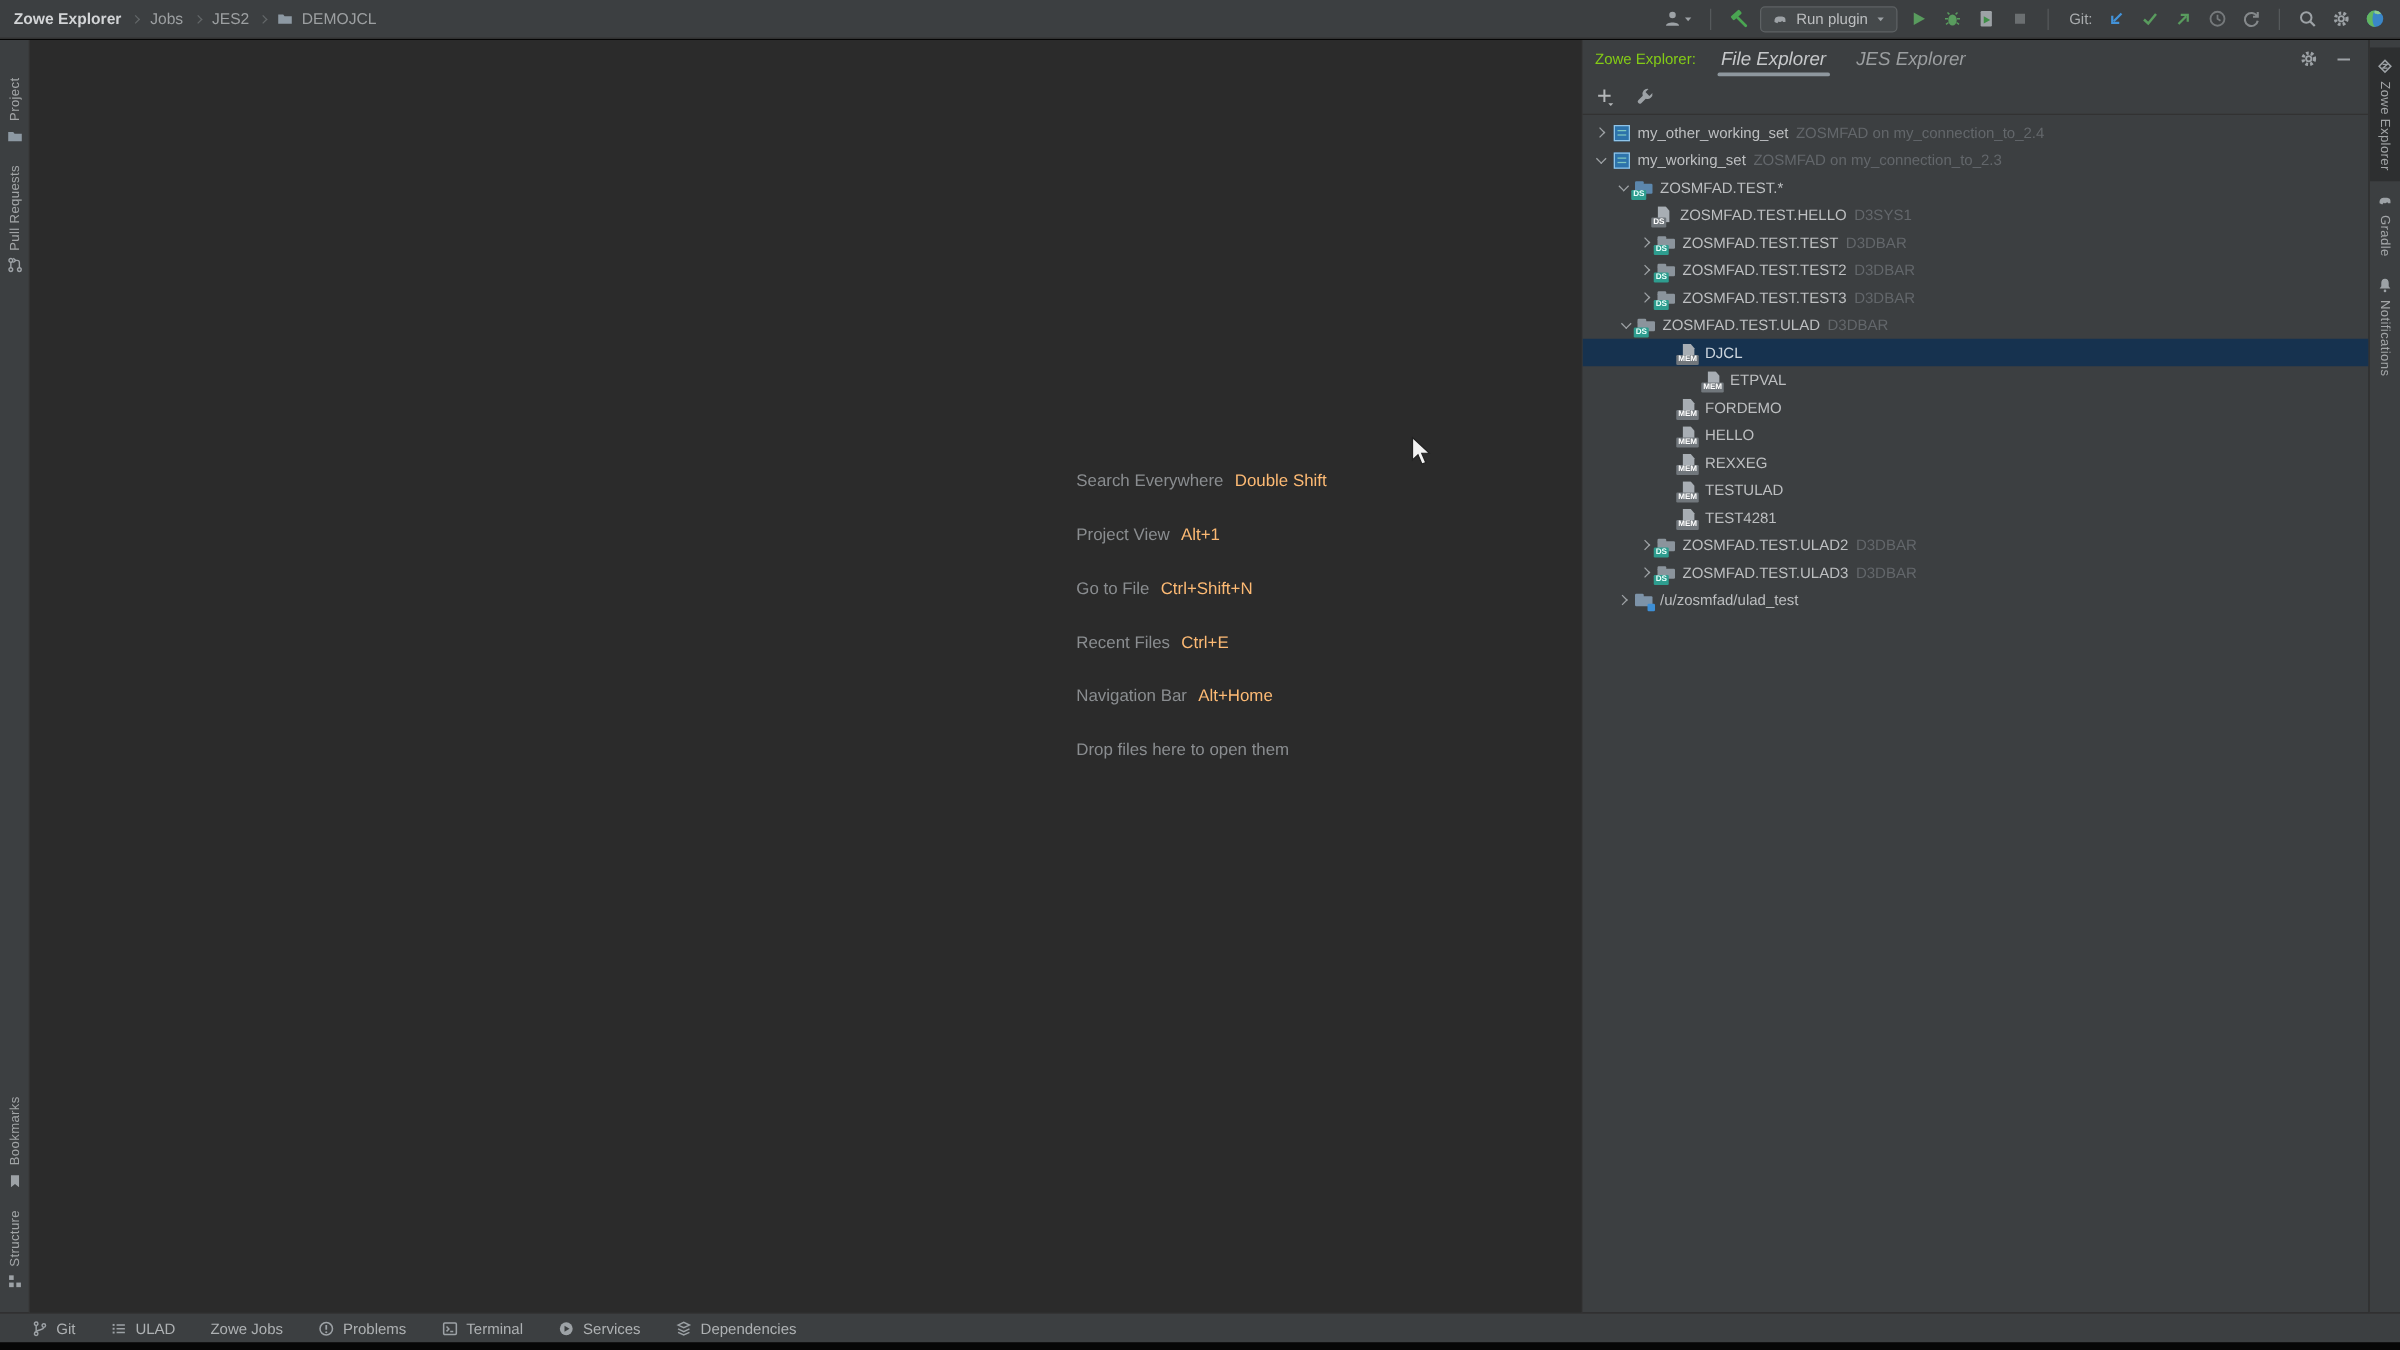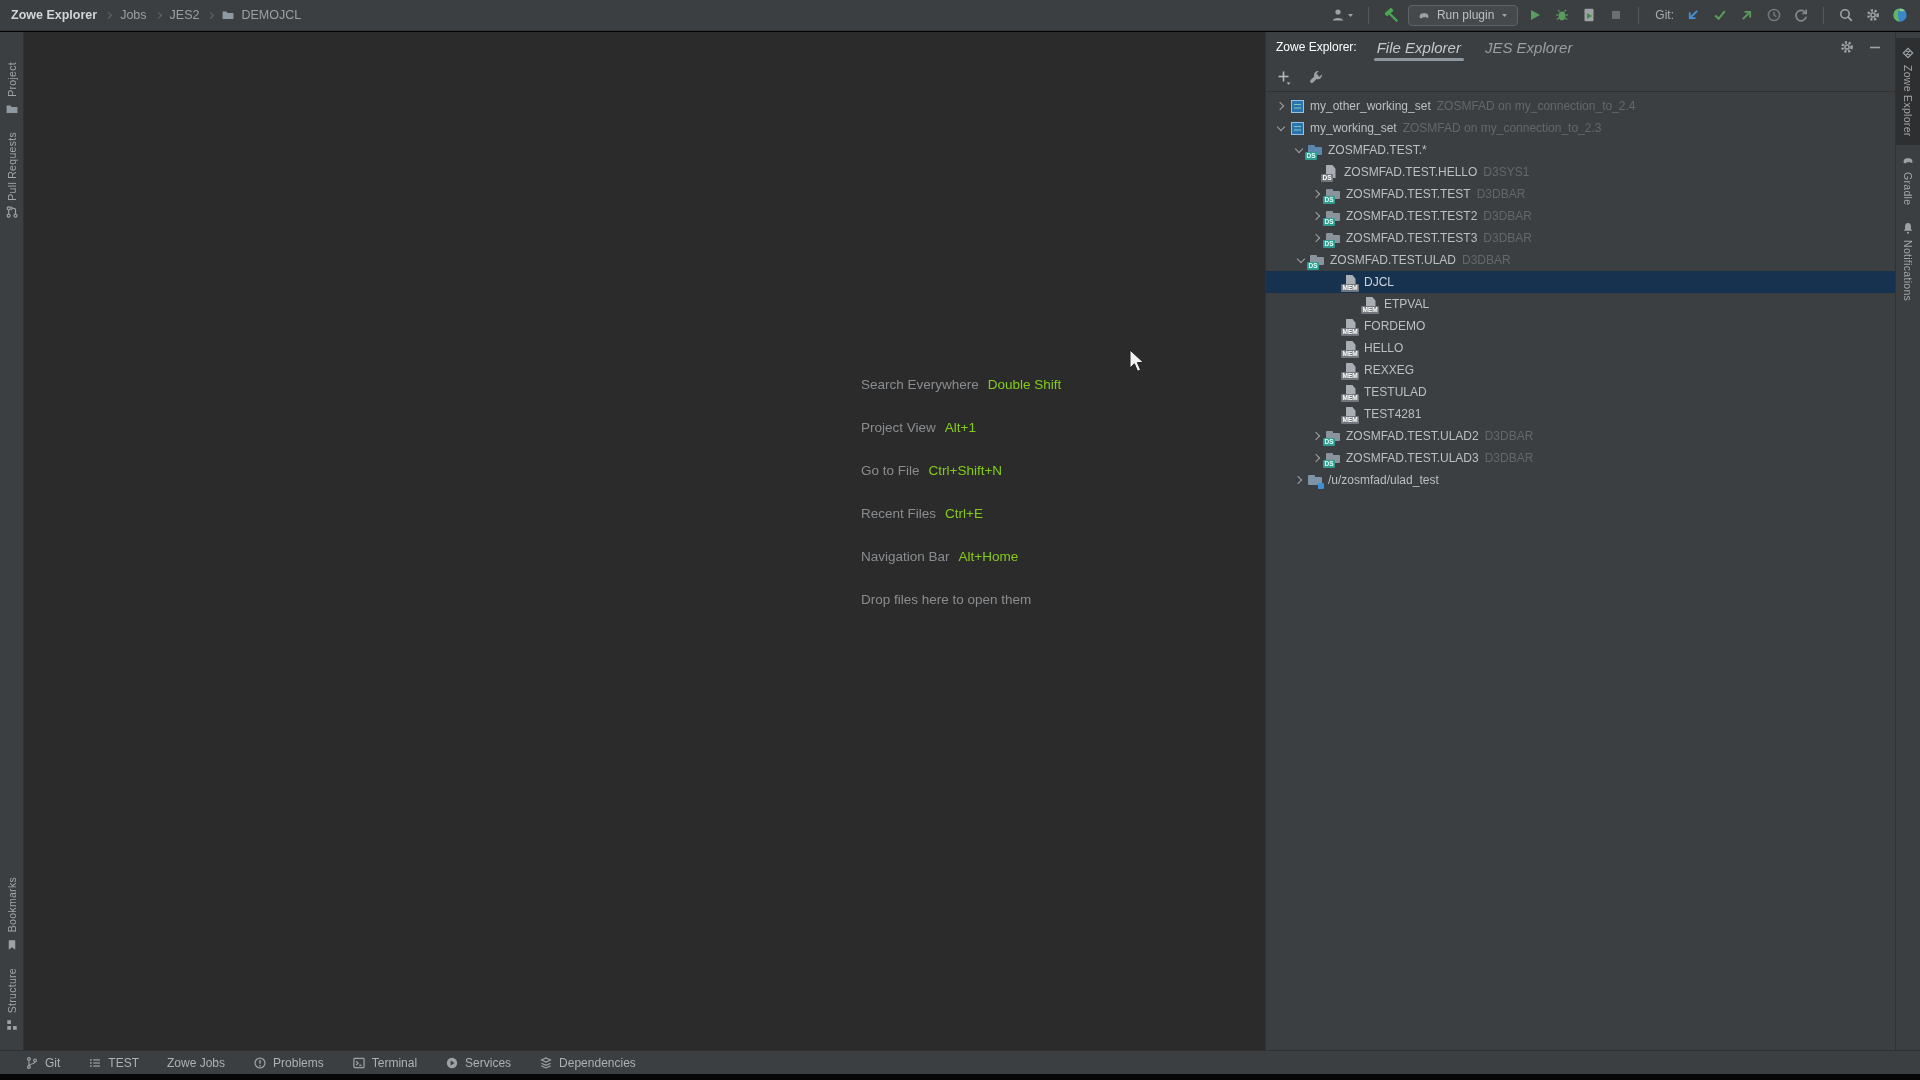--- a/index.html
+++ b/index.html
@@ -37,27 +37,27 @@
   .vtext{font-size:10.5px;color:#a2a5a7;letter-spacing:.3px;white-space:nowrap;}
   .vtext.up{writing-mode:vertical-rl;transform:rotate(180deg);}
   .vtext.down{writing-mode:vertical-rl;}
   .stripe-item .svg{width:14px;height:14px;}
 
   
   .editor{flex:1;background:#2b2b2b;position:relative;}
   .shortcuts{position:absolute;left:837px;top:341px;}
   .sc-row{height:22px;margin-bottom:21px;display:flex;align-items:center;font-size:13.5px;}
   .sc-label{color:#8a8d90;margin-right:9px;}
-  .sc-keys{color:#84cc16;}
+  .sc-keys{color:#fdba74;}
   .drop-hint{height:22px;display:flex;align-items:center;font-size:13.5px;color:#8a8d90;}
 
   
   .panel{width:630px;background:#3c3f41;border-left:1px solid #323232;display:flex;flex-direction:column;}
   .panel-header{height:30px;display:flex;align-items:center;padding:0 10px;flex:0 0 30px;}
-  .panel-title{font-size:12px;color:#ffffff;margin-right:20px;}
+  .panel-title{font-size:12px;color:#84cc16;margin-right:20px;}
   .ptab{font-size:15px;color:#9b9ea0;margin-right:24px;height:30px;display:flex;align-items:center;position:relative;font-style:italic;}
   .ptab.sel{color:#c6c8ca;}
   .ptab.sel::after{content:"";position:absolute;left:-3px;right:-3px;bottom:1px;height:3px;background:#8e979e;border-radius:2px;}
   .panel-header .spacer{flex:1;}
   .panel-header .tbtn{margin-left:8px;}
   .panel-toolbar{height:30px;flex:0 0 30px;display:flex;align-items:center;padding:0 8px;gap:12px;border-bottom:1px solid #323232;}
   .tree{flex:1;padding-top:3px;overflow:hidden;}
 
   .trow{height:22px;display:flex;align-items:center;font-size:12px;color:#bdbfc1;white-space:nowrap;}
   .trow.sel{background:#16324f;color:#cdd6de;}
@@ -547,21 +547,21 @@
       <span class="svg">
         <svg viewBox="0 0 16 16">
           <rect x="2.4" y="3.6" width="1.8" height="1.8" fill="#9da2a6"></rect>
           <rect x="2.4" y="7.1" width="1.8" height="1.8" fill="#9da2a6"></rect>
           <rect x="2.4" y="10.6" width="1.8" height="1.8" fill="#9da2a6"></rect>
           <line x1="6" y1="4.5" x2="13.6" y2="4.5" stroke="#9da2a6" stroke-width="1.4"></line>
           <line x1="6" y1="8" x2="13.6" y2="8" stroke="#9da2a6" stroke-width="1.4"></line>
           <line x1="6" y1="11.5" x2="13.6" y2="11.5" stroke="#9da2a6" stroke-width="1.4"></line>
         </svg>
       </span>
-      <span>TEST</span>
+      <span>ULAD</span>
     </div>
     <div class="bb-item">
       <span>Zowe Jobs</span>
     </div>
     <div class="bb-item">
       <span class="svg">
         <svg viewBox="0 0 16 16">
           <circle cx="8" cy="8" r="5.7" fill="none" stroke="#9da2a6" stroke-width="1.4"></circle>
           <line x1="8" y1="4.6" x2="8" y2="8.8" stroke="#9da2a6" stroke-width="1.6"></line>
           <circle cx="8" cy="11.2" r="1" fill="#9da2a6"></circle>

